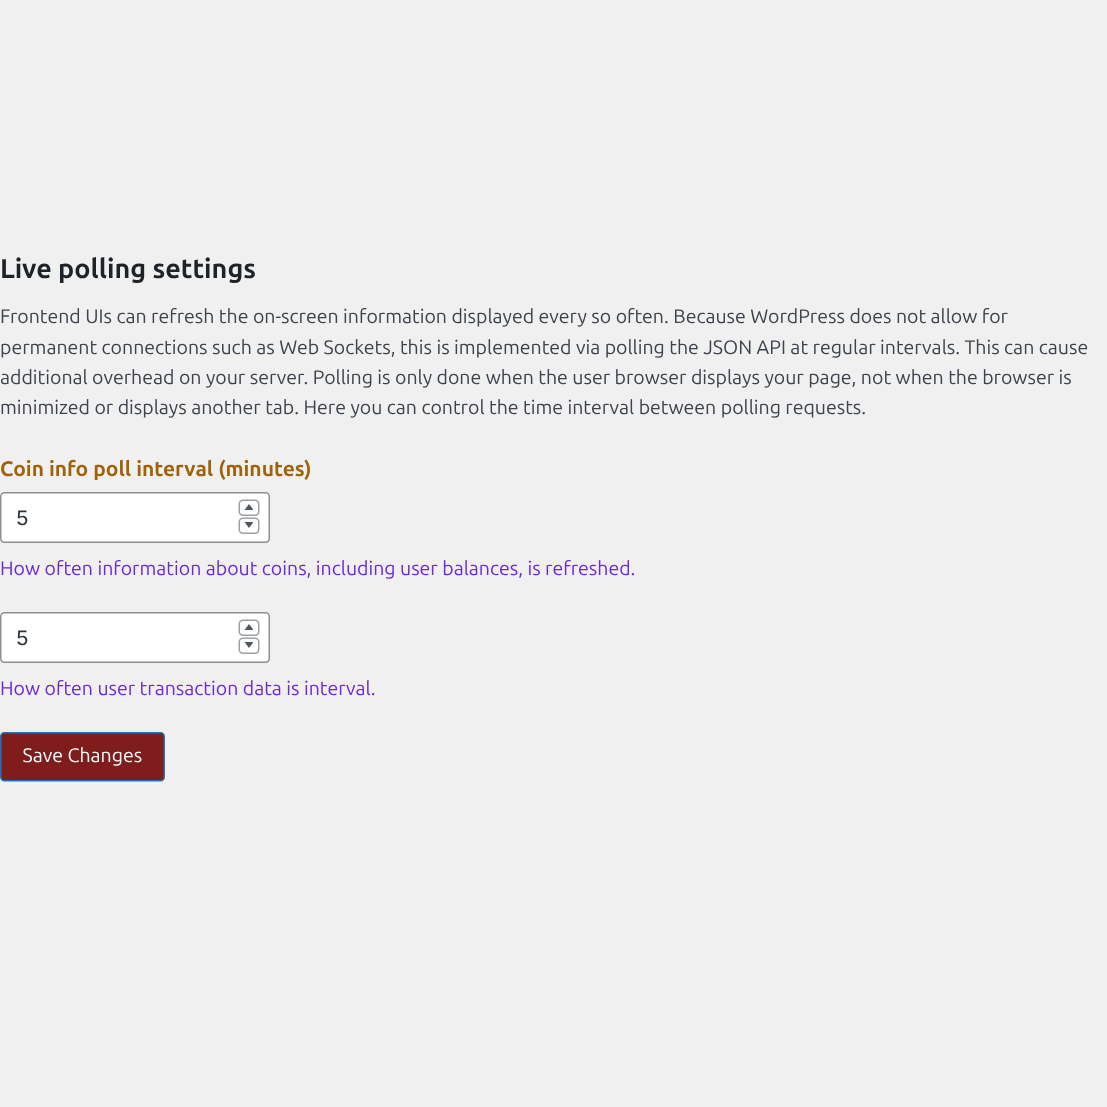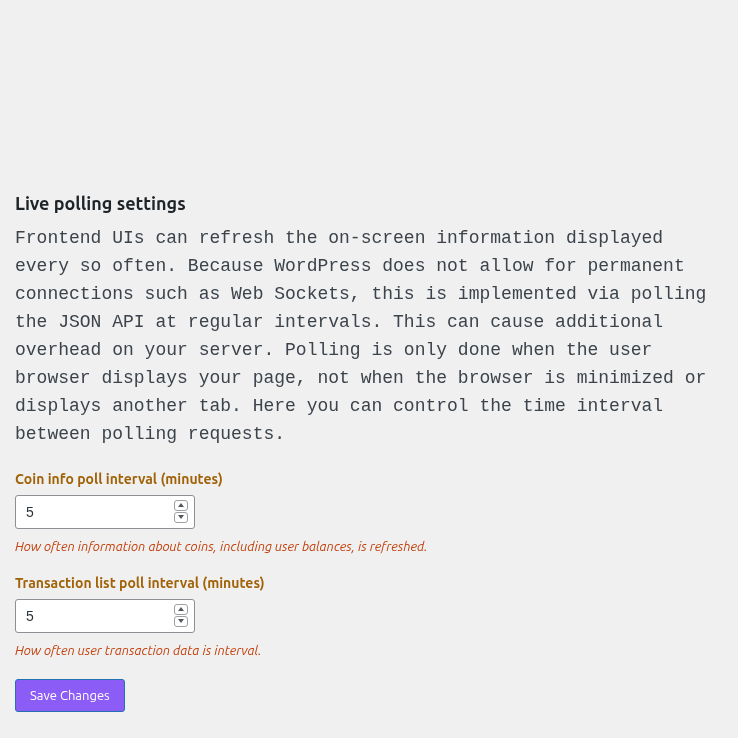--- a/index.html
+++ b/index.html
@@ -5,38 +5,36 @@
   * { box-sizing: border-box; }
   html, body {
     margin: 0; padding: 0;
     width: 738px; height: 738px;
     background: #f0f0f1;
     font-family: -apple-system, BlinkMacSystemFont, "Segoe UI", "Ubuntu", Roboto, sans-serif;
     color: #3c434a;
     overflow: hidden;
   }
   .wrap {
-    padding: 0 15px;
+    padding: 0 0;
     padding-top: 168px;
-    margin-top: 24px;
   }
   h2.section-title {
     font-size: 18px;
     font-weight: 700;
     color: #1d2327;
     margin: 0 0 10px 0;
     line-height: 1.3;
   }
   p.section-desc {
-    font-size: 18px;
+    font-size: 13px;
     color: #3c434a;
     line-height: 1.55;
     margin: 0 0 22px 0;
     max-width: 732px;
-    font-family: Liberation Mono, monospace;
   }
   .form-field {
     margin: 0 0 22px 0;
   }
   .field-label {
     display: block;
     font-size: 14px;
     font-weight: 700;
     color: #a16207;
     margin: 0 0 8px 0;
@@ -93,30 +91,29 @@
   .spinner-btn.down::before {
     content: "";
     width: 0; height: 0;
     border-left: 3px solid transparent;
     border-right: 3px solid transparent;
     border-top: 4px solid #50575e;
     display: block;
   }
   .field-desc {
     font-size: 13px;
-    font-style: italic;
-    color: #c2410c;
+    color: #6d28d9;
     margin: 10px 0 0 0;
   }
   .submit-row {
     margin-top: 10px;
   }
   .button-primary {
     display: inline-block;
-    background: #8b5cf6;
+    background: #7f1d1d;
     border: 1px solid #2271b1;
     color: #fff;
     font-size: 13px;
     line-height: 1;
     padding: 9px 14px;
     border-radius: 3px;
     cursor: pointer;
     font-family: inherit;
   }
 </style>
@@ -135,21 +132,20 @@
       <input type="text" value="5" style="">
       <div class="spinner">
         <div class="spinner-btn up"></div>
         <div class="spinner-btn down"></div>
       </div>
     </div>
     <p class="field-desc">How often information about coins, including user balances, is refreshed.</p>
   </div>
 
   <div class="form-field">
-    <label class="field-label">Transaction list poll interval (minutes)</label>
     <div class="number-input-wrap">
       <input type="text" value="5" style="">
       <div class="spinner">
         <div class="spinner-btn up"></div>
         <div class="spinner-btn down"></div>
       </div>
     </div>
     <p class="field-desc">How often user transaction data is interval.</p>
   </div>
 

